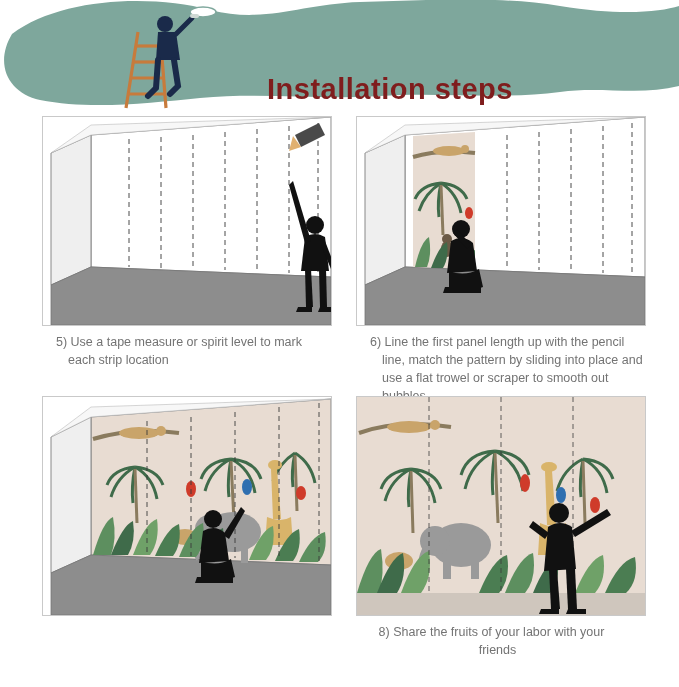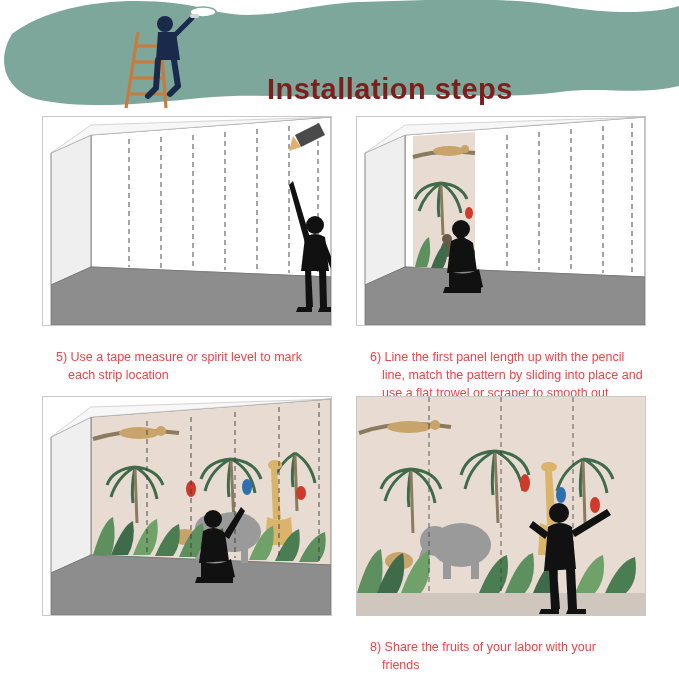--- a/index.html
+++ b/index.html
@@ -26,32 +26,32 @@
   
   .panel{position:absolute;}
   .img-box{
     position:relative;
     border:1px solid #c9c9c9;
     background:#ffffff;
     overflow:hidden;
   }
   .caption{
     font-size:12.5px;
-    color:#ef4444;
+    color:#737373;
     line-height:1.45;
-    margin-top:22px;
+    margin-top:7px;
     padding-left:12px;
     text-indent:-12px;
     margin-left:14px;
   }
   
   #p1{left:42px;top:116px;width:290px;}
   #p2{left:356px;top:116px;width:290px;}
   #p3{left:42px;top:396px;width:290px;}
-  #p4{left:356px;top:396px;width:257px;}
+  #p4{left:356px;top:396px;width:257px;text-align:center;}
   #p1 .img-box,#p2 .img-box{width:288px;height:208px;}
   #p3 .img-box,#p4 .img-box{width:288px;height:218px;}
   svg{overflow:visible;}
 </style>
 </head>
 <body>
 
 <div id="banner">
   <svg width="679" height="120" viewBox="0 0 679 120">
     <path d="M12 34 C 60 -2, 150 -6, 210 10 C 265 24, 300 4, 360 2 C 430 0, 500 -4, 560 6 C 620 16, 660 12, 679 6 L679 86 C 640 96, 600 86, 560 92 C 500 100, 440 92, 380 96 C 320 100, 260 92, 200 98 C 150 103, 90 110, 40 100 C 8 93, -6 64, 12 34 Z" fill="#7ea79c"></path>

